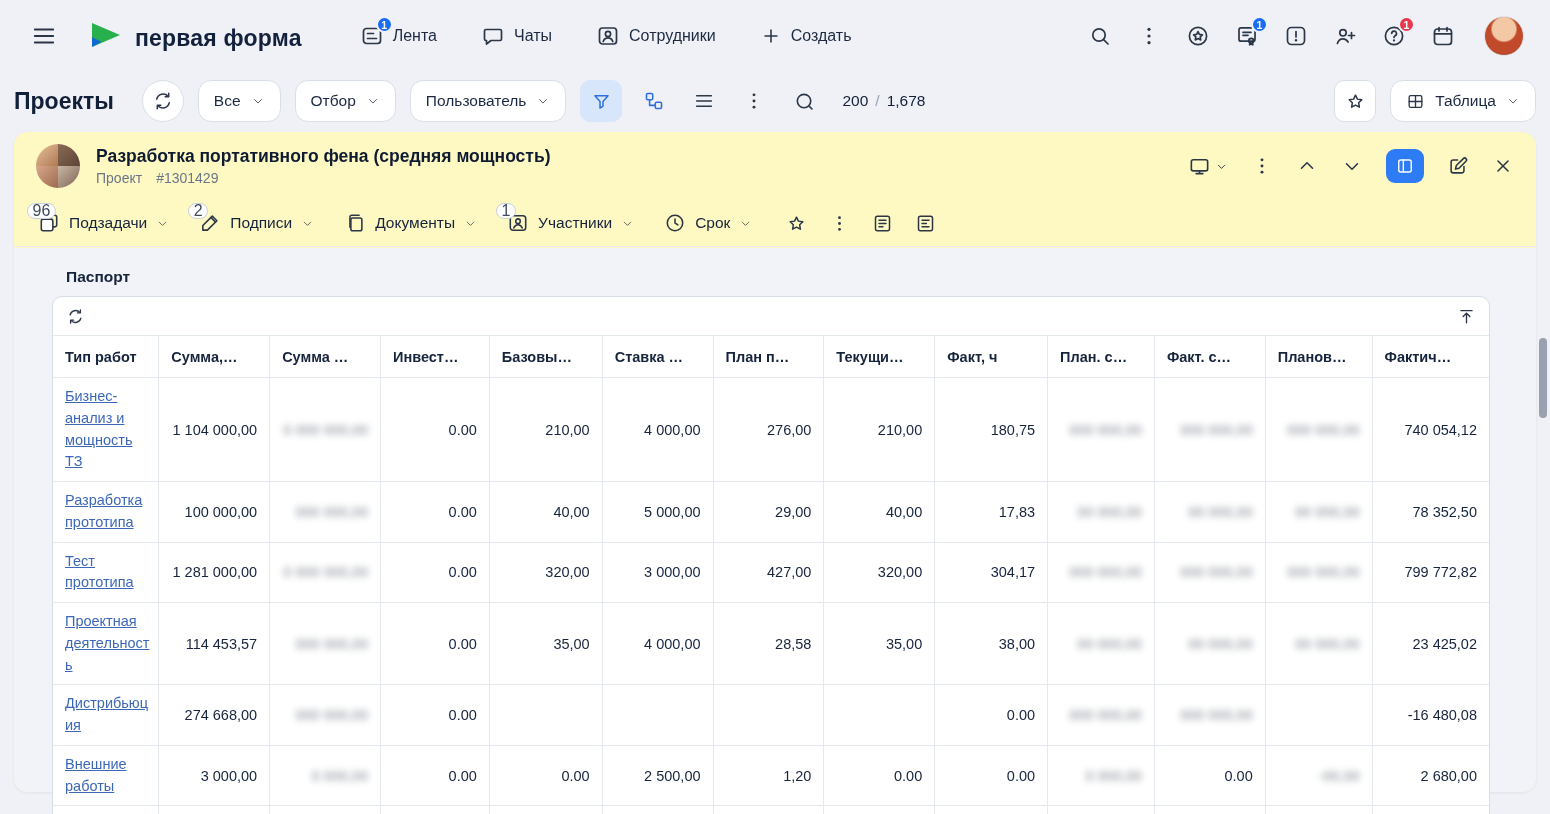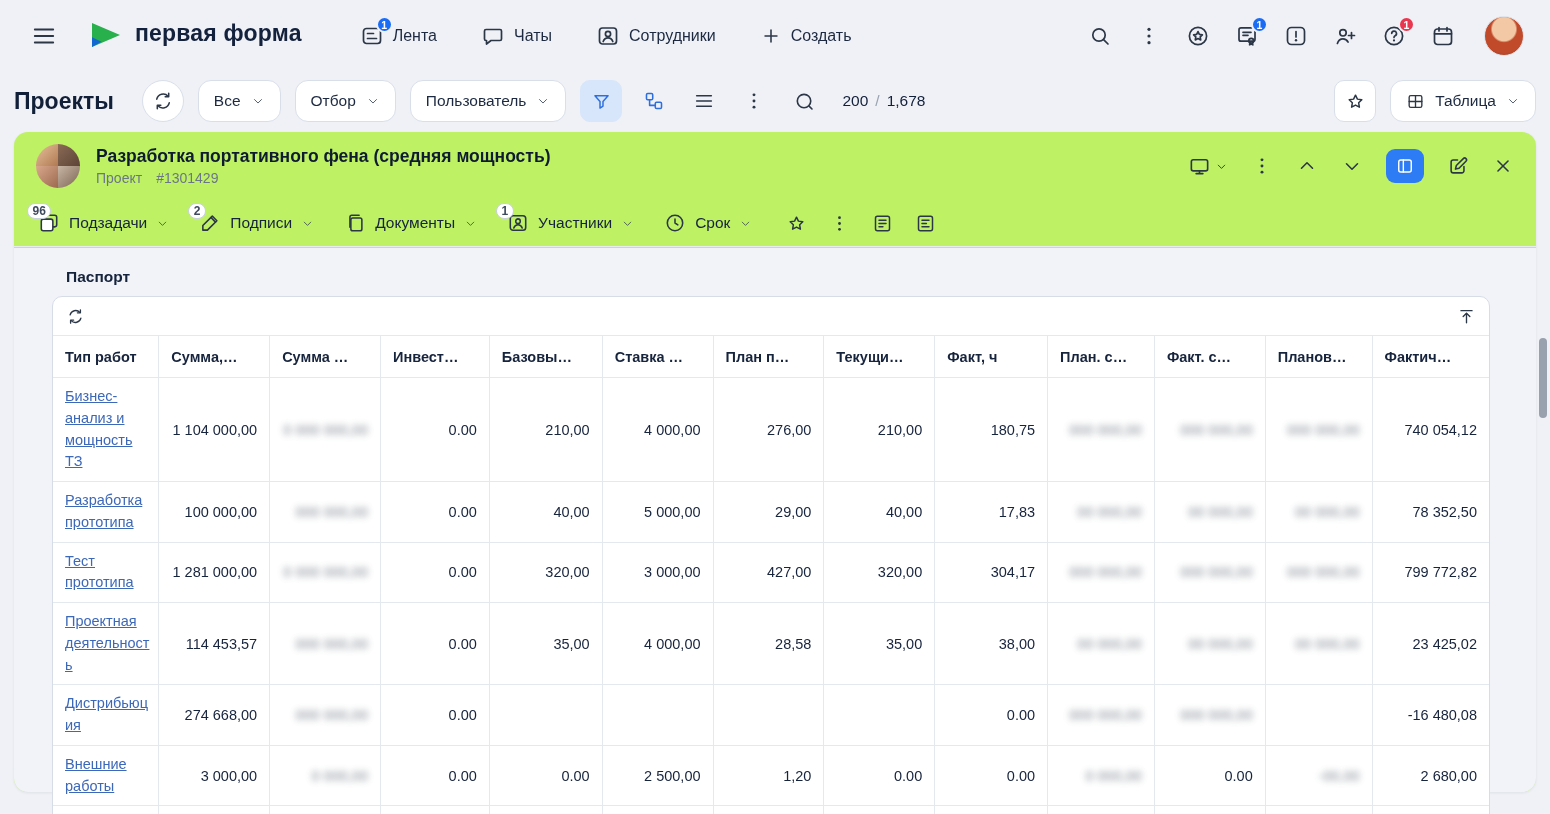--- a/index.html
+++ b/index.html
@@ -5,21 +5,21 @@
   *{box-sizing:border-box;margin:0;padding:0}
   html,body{width:1550px;height:814px}
   body{position:relative;overflow:hidden;background:#eff1f6;color:#1c2940;
        font-family:"Liberation Sans",sans-serif;font-size:15px}
   svg{fill:none;stroke:#2b3647;stroke-width:1.7;stroke-linecap:round;stroke-linejoin:round;flex:none}
   button{background:none;border:none;font:inherit;color:inherit;cursor:pointer}
   a{cursor:pointer}
 
   
   header{position:absolute;top:0;left:0;width:100%;height:72px;display:flex;align-items:center;padding:0 26px}
-  .logo{display:flex;align-items:flex-start;gap:11px;margin-left:26px}
+  .logo{display:flex;align-items:flex-end;gap:11px;margin-left:26px}
   .logo-text{font-size:23px;font-weight:800;color:#13213c;letter-spacing:.2px}
   .main-nav{display:flex;align-items:center;gap:44px;margin-left:58px;font-size:16px;font-weight:500}
   .nav-item{display:flex;align-items:center;gap:9px;color:#1c2940;text-decoration:none}
   .ic{position:relative;display:inline-flex}
   .dot-badge{position:absolute;top:-8px;right:-9px;min-width:17px;height:17px;padding:0 3px;border-radius:9px;
              background:#1a6cf5;color:#fff;font-size:10.5px;font-weight:700;display:flex;align-items:center;
              justify-content:center;border:2px solid #eff1f6}
   .dot-badge.red{background:#e8384f}
   .dot-badge:empty{display:none}
   .nav-right{margin-left:auto;display:flex;align-items:center;gap:25px}
@@ -32,41 +32,41 @@
   .circle-btn{width:42px;height:42px;border-radius:50%;background:#fff;border:1px solid #d9dfe9;display:flex;align-items:center;justify-content:center}
   .pill-btn{height:42px;border-radius:13px;background:#fff;border:1px solid #d9dfe9;display:flex;align-items:center;gap:10px;padding:0 15px;font-size:15.5px}
   .sq-btn{width:42px;height:42px;border-radius:10px;background:#fff;border:1px solid #d9dfe9;display:flex;align-items:center;justify-content:center}
   .sq-btn.active{background:#d8e6fb;border-color:#d8e6fb}
   .ghost-btn{width:36px;height:38px;display:flex;align-items:center;justify-content:center}
   .counter{font-size:15.5px;display:flex;gap:7px;margin-left:6px;color:#13203a}
   .counter .sep{color:#9aa3b2}
   .spacer{flex:1}
 
   
-  .card{position:absolute;top:132px;left:14px;width:1522px;height:660px;background:#bef264;border-radius:14px;
+  .card{position:absolute;top:132px;left:14px;width:1522px;height:660px;background:#fef9c3;border-radius:14px;
         box-shadow:0 1px 3px rgba(16,24,40,.07)}
   .card-head{height:68px;display:flex;align-items:center;gap:16px;padding:0 22px}
   .avatar-group{width:44px;height:44px;border-radius:50%;overflow:hidden;display:grid;grid-template-columns:1fr 1fr;flex:none}
   .avatar-group div{width:100%;height:100%}
   .q1{background:linear-gradient(135deg,#e8c19e,#b07a52)}
   .q2{background:linear-gradient(135deg,#8a6a55,#5d4437)}
   .q3{background:linear-gradient(135deg,#d9a88c,#9c6b4f)}
   .q4{background:linear-gradient(135deg,#c9b6a4,#7a6252)}
   .project-title{font-size:17.5px;font-weight:700;color:#0f1b31;line-height:1.25}
   .project-sub{font-size:14px;color:#6b7689;display:flex;gap:14px;margin-top:3px}
   .head-actions{margin-left:auto;display:flex;align-items:center;gap:23px}
   .view-combo{display:flex;align-items:center;gap:4px}
   .blue-btn{width:38px;height:34px;background:#2e7bf6;border-radius:9px;display:flex;align-items:center;justify-content:center}
   .blue-btn svg{stroke:#fff}
 
   
   .tabbar{height:47px;display:flex;align-items:center;gap:30px;padding:0 24px;border-bottom:1px solid #e8ebf1}
   .tab{display:flex;align-items:center;gap:9px;font-size:15.5px;color:#16233c}
   .pill-badge{position:absolute;top:-9px;left:-11px;background:#fff;border:1px solid #c8d0dd;color:#3e4a5e;
-              font-size:12px;font-weight:700;border-radius:9px;padding:0 4.5px;line-height:14px;white-space:nowrap}
+              font-size:16px;font-weight:400;border-radius:9px;padding:0 4.5px;line-height:14px;white-space:nowrap}
   .pill-badge:empty{display:none}
   .chev{opacity:.8}
   .tab-icons{display:flex;align-items:center;gap:22px;margin-left:4px}
 
   
   .content{position:absolute;top:116px;left:0;right:0;bottom:0;background:#f1f3f8;border-radius:0 0 14px 14px;
            padding:14px 46px 0 38px}
   .section-title{font-size:15.5px;font-weight:700;margin:6px 0 10px 14px;color:#16233c}
   .panel{background:#fff;border:1px solid #d7dde7;border-radius:10px;overflow:hidden}
   .panel-toolbar{height:38px;display:flex;align-items:center;justify-content:space-between;padding:0 13px}

